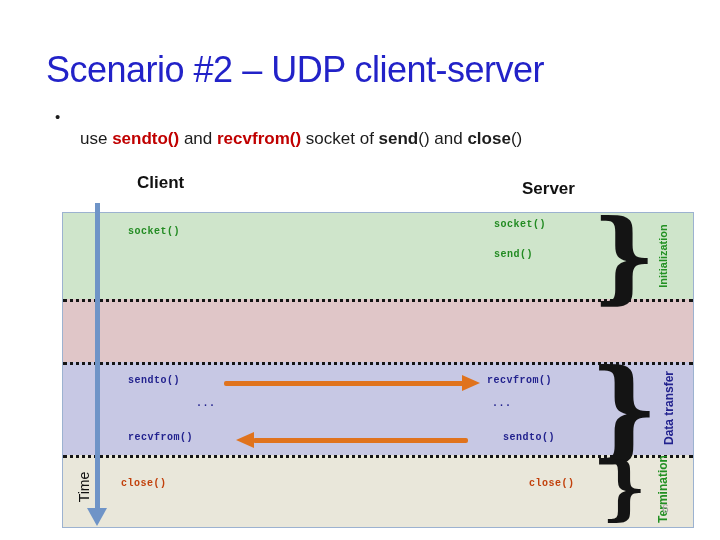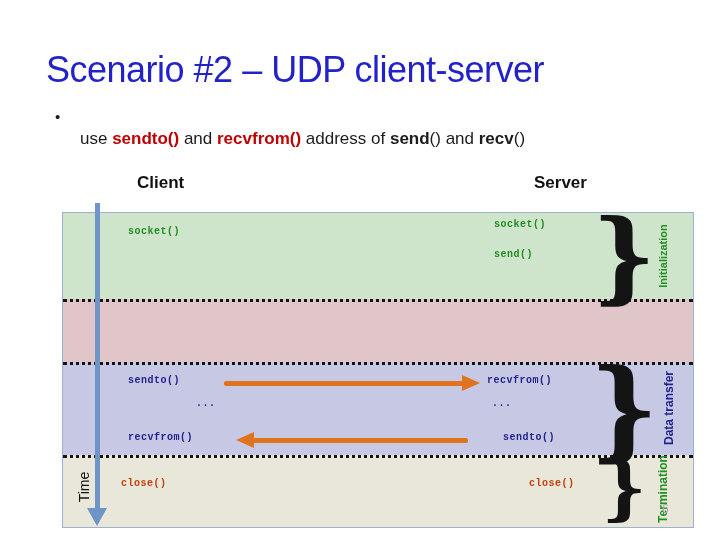--- a/index.html
+++ b/index.html
@@ -13,21 +13,21 @@
     font-weight:400; letter-spacing:-0.5px; color:#2222c8; white-space:nowrap;
   }
   .bullet-item { position:absolute; left:55px; top:106px; width:645px;
     font-size:17px; line-height:22px; color:#1c1c1c; }
   .bullet-marker { position:absolute; left:0; top:0; font-size:15px; }
   .bullet-text { margin-left:25px; }
   .red-code { color:#c00000; font-weight:bold; }
   .bold-black { font-weight:bold;margin-top:32px; }
   .col-header { position:absolute; font-size:17px; font-weight:bold; color:#111; }
   .client-header { left:137px; top:173px;text-align:center; }
-  .server-header { left:522px; top:173px;margin-left:12px; }
+  .server-header { left:522px; top:179px; }
 
   .diagram { position:absolute; left:63px; top:213px; width:630px; height:314px;
     outline:1px solid #9cb2d0; }
   .band { position:relative; width:630px; }
   .band-init { height:86px; background:#cfe5cb; }
   .band-gap  { height:63px; background:#e0c6c8; border-top:3px dotted #141414; }
   .band-data { height:93px; background:#c7c8e4; border-top:3px dotted #141414; }
   .band-term { height:72px; background:#e9e7da; border-top:3px dotted #141414; }
 
   .code { position:absolute; font-family:"Liberation Mono", monospace;
@@ -71,21 +71,21 @@
 <body>
 
 <div class="slide">
 
   <div class="title">Scenario #2 – UDP client-server</div>
 
   <div class="bullet-item">
     <span class="bullet-marker">•</span>
     <div class="bullet-text">
       <br>
-      <span>use </span><span class="red-code">sendto()</span><span> and </span><span class="red-code">recvfrom()</span><span> address of </span><span class="bold-black">send</span><span>() and </span><span class="bold-black">recv</span><span>()</span>
+      <span>use </span><span class="red-code">sendto()</span><span> and </span><span class="red-code">recvfrom()</span><span> socket of </span><span class="bold-black">send</span><span>() and </span><span class="bold-black">close</span><span>()</span>
     </div>
   </div>
 
   <div class="col-header client-header">Client</div>
   <div class="col-header server-header">Server</div>
 
   <div class="diagram">
     <div class="band band-init"></div>
     <div class="band band-gap"></div>
     <div class="band band-data"></div>

